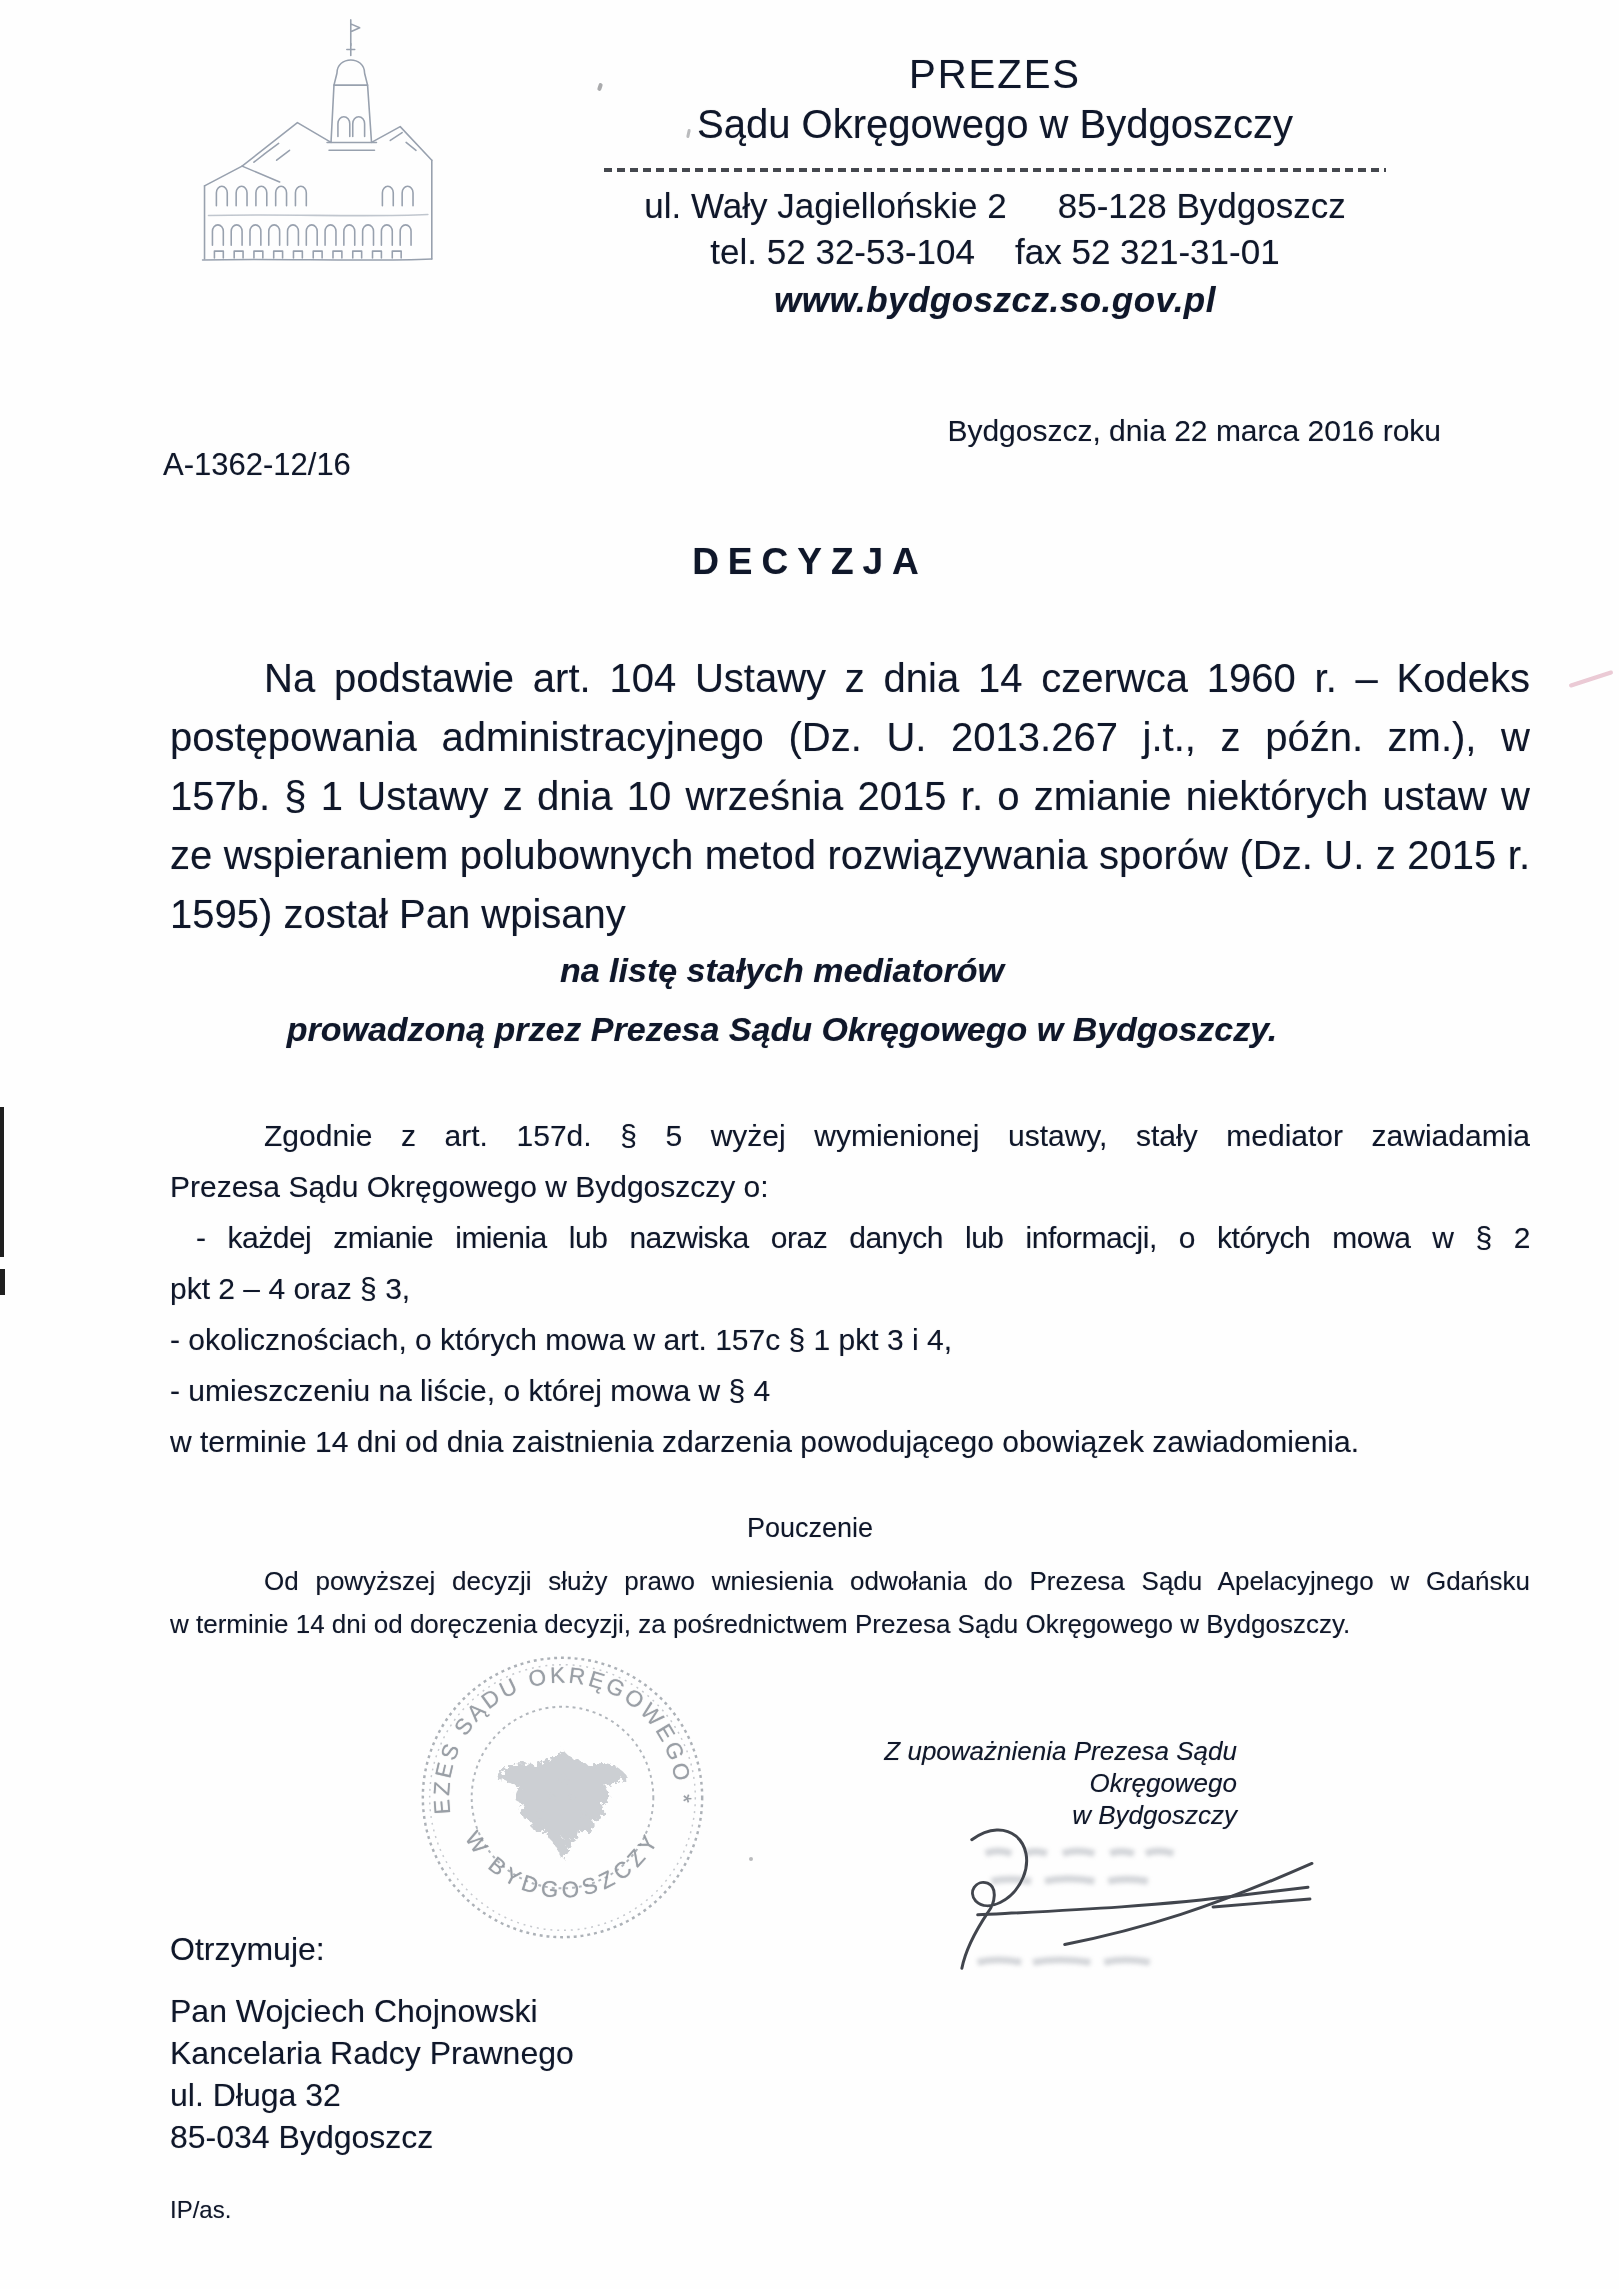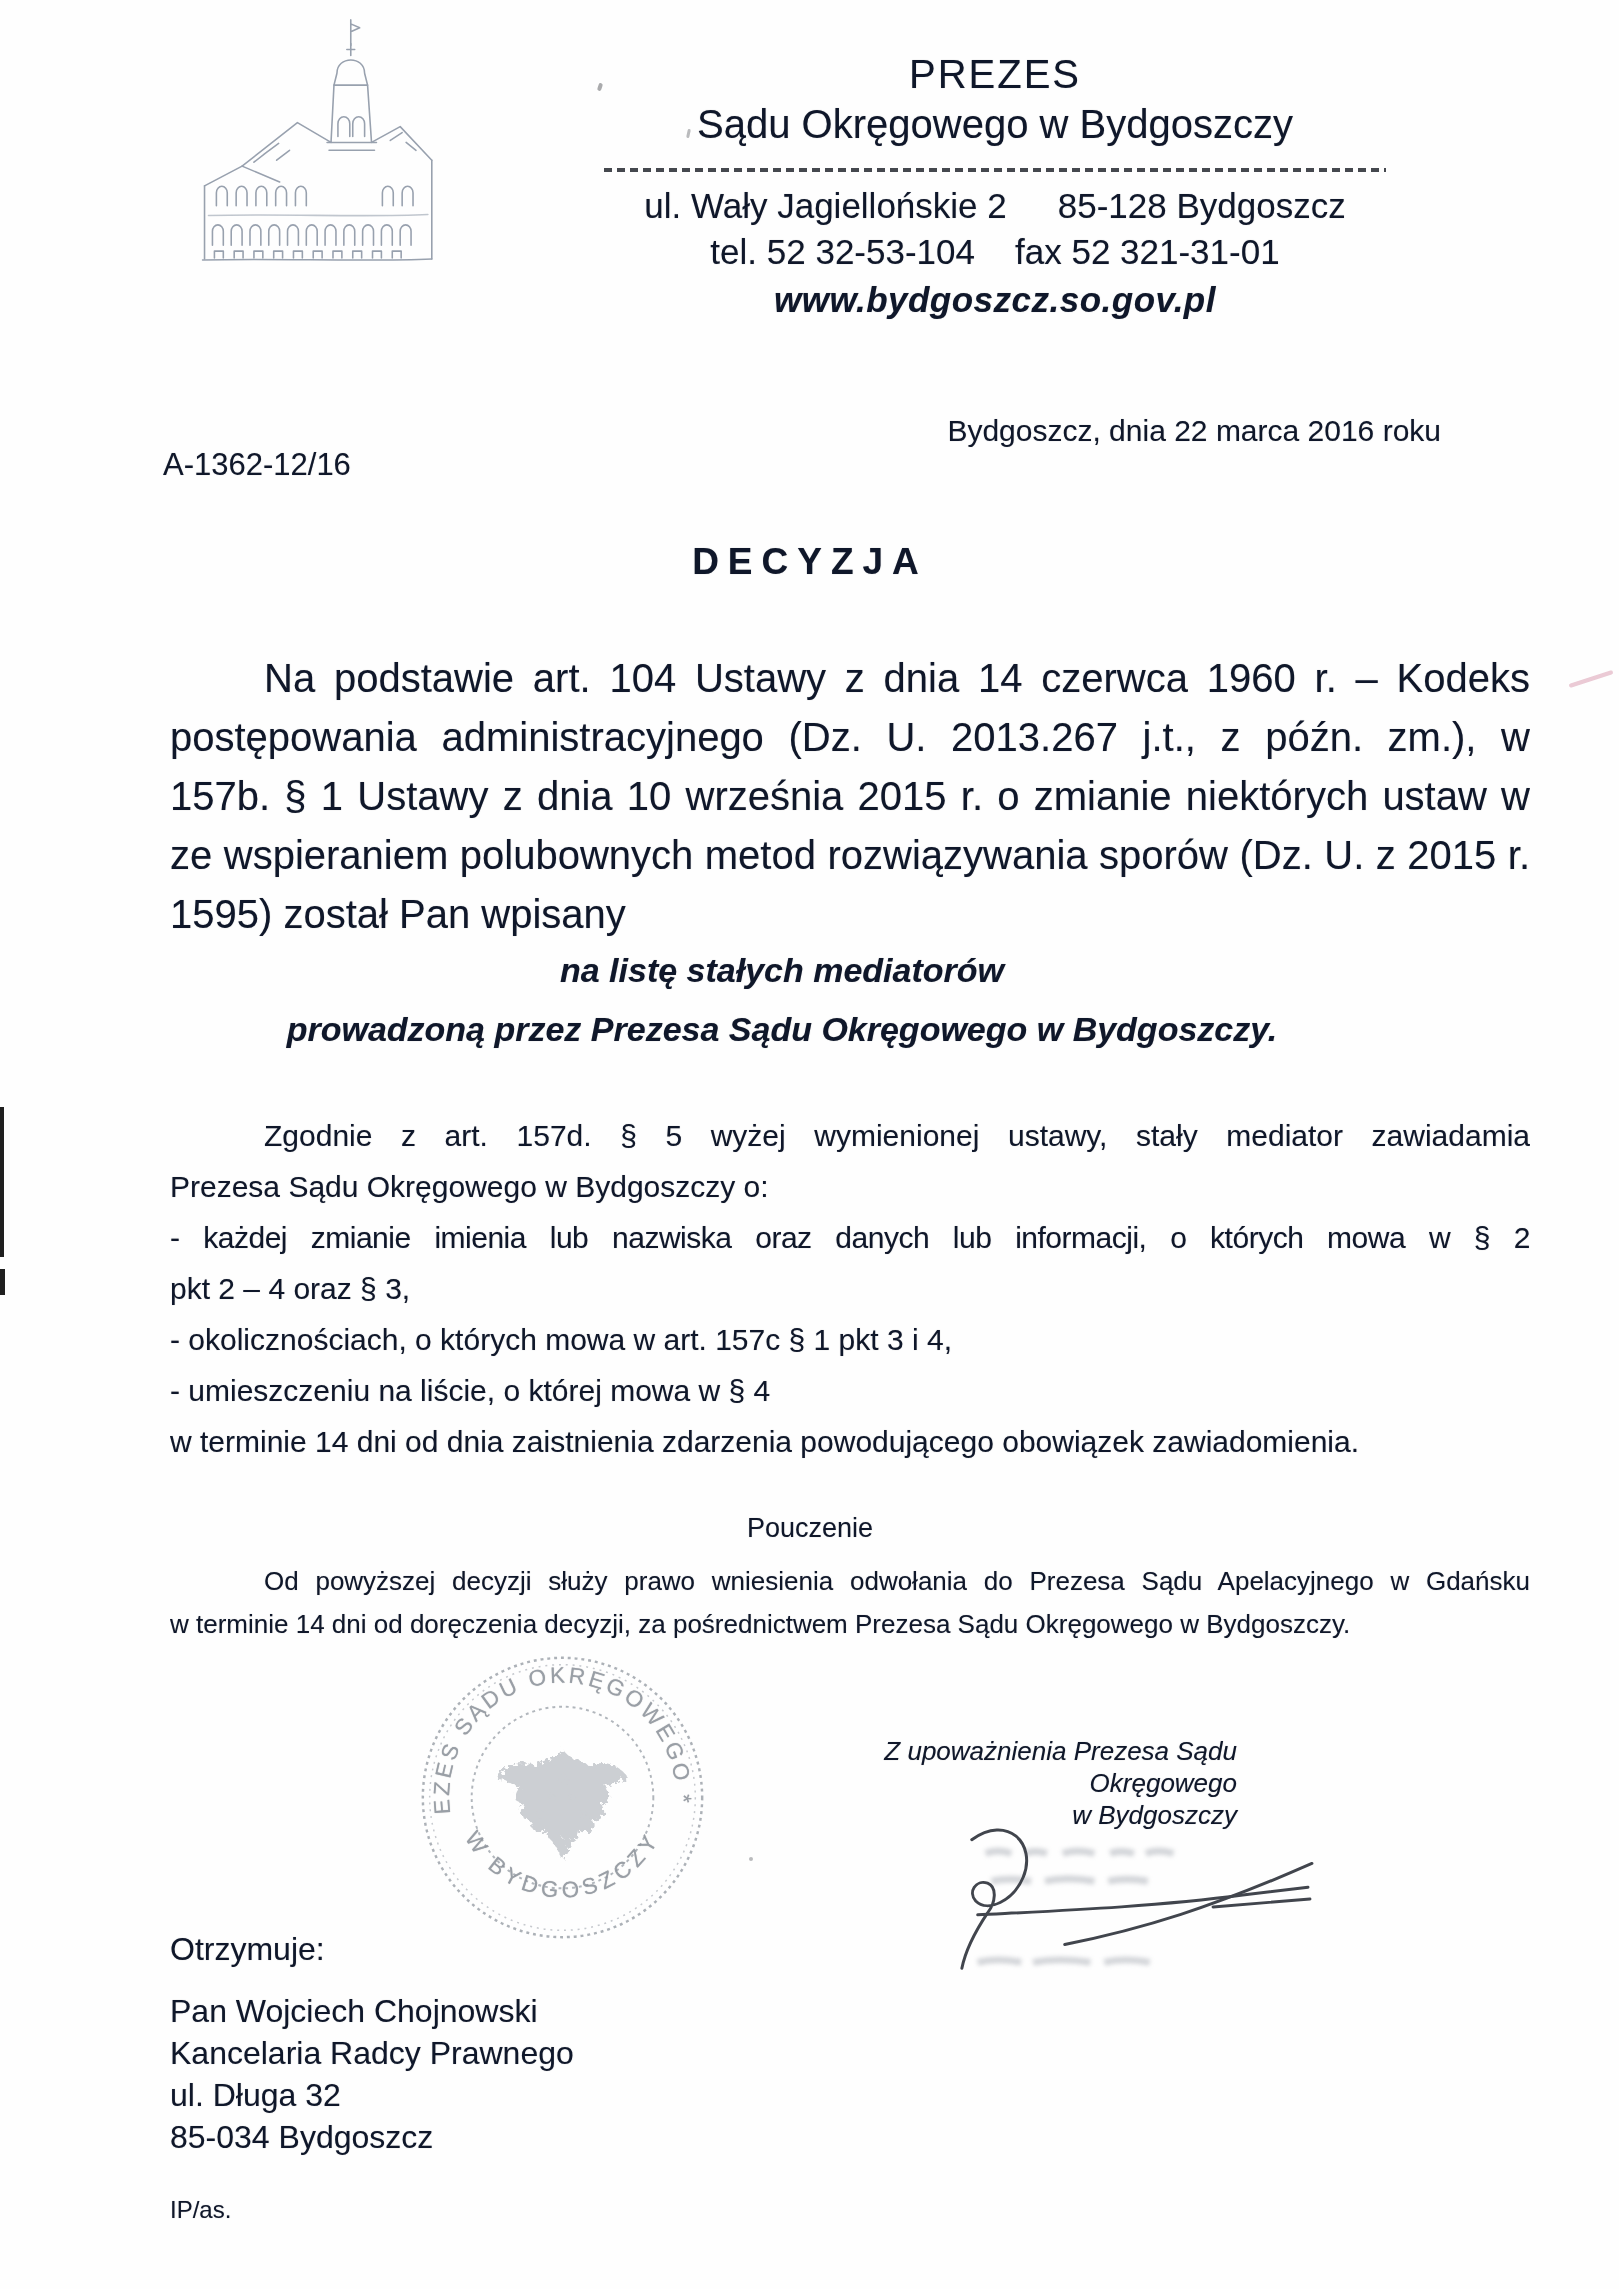--- a/index.html
+++ b/index.html
@@ -24,21 +24,21 @@
   .title{left:0; right:0; top:541px; text-align:center; font-size:37px; font-weight:bold; letter-spacing:9px;}
   
   .body-col{left:170px; width:1360px;}
   .p1{top:649px; font-size:40px;}
   .p1 .ln{line-height:59px; max-height:59px; overflow:hidden;}
   .p2{top:1110px; font-size:30px;}
   .p2 .ln{line-height:51px; max-height:51px; overflow:hidden;}
   .ln{text-align:left;}
   .jline{text-align:justify; text-align-last:justify;}
   .indent{text-indent:94px;}
-  .fit{letter-spacing:-0.5px;}
+  .fit{letter-spacing:-0.5px;margin-left:26px;}
   .emph{left:99px; width:1366px; top:941px; text-align:center;
         font-size:34px; font-weight:bold; font-style:italic;}
   .emph div{line-height:59px;}
   
   .pz-head{left:0; right:0; top:1513px; text-align:center; font-size:27px;}
   .pz-text{top:1560px; font-size:26px;}
   .pz-text .ln{line-height:43px; max-height:43px; overflow:hidden;}
   .pz-text .indent{text-indent:94px;}
   
   .auth{left:762px; width:475px; top:1735px; text-align:right; font-size:26px;font-style:italic;}

